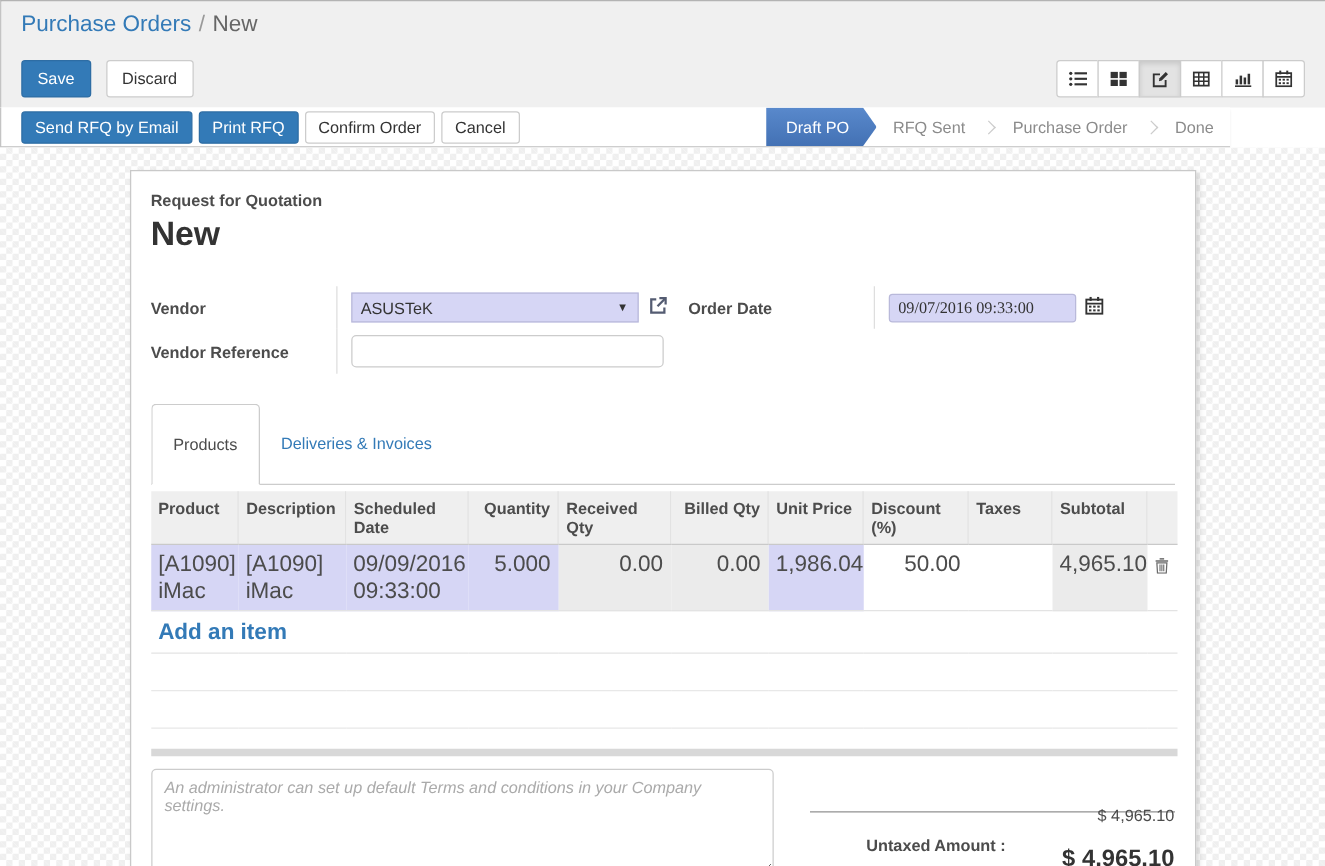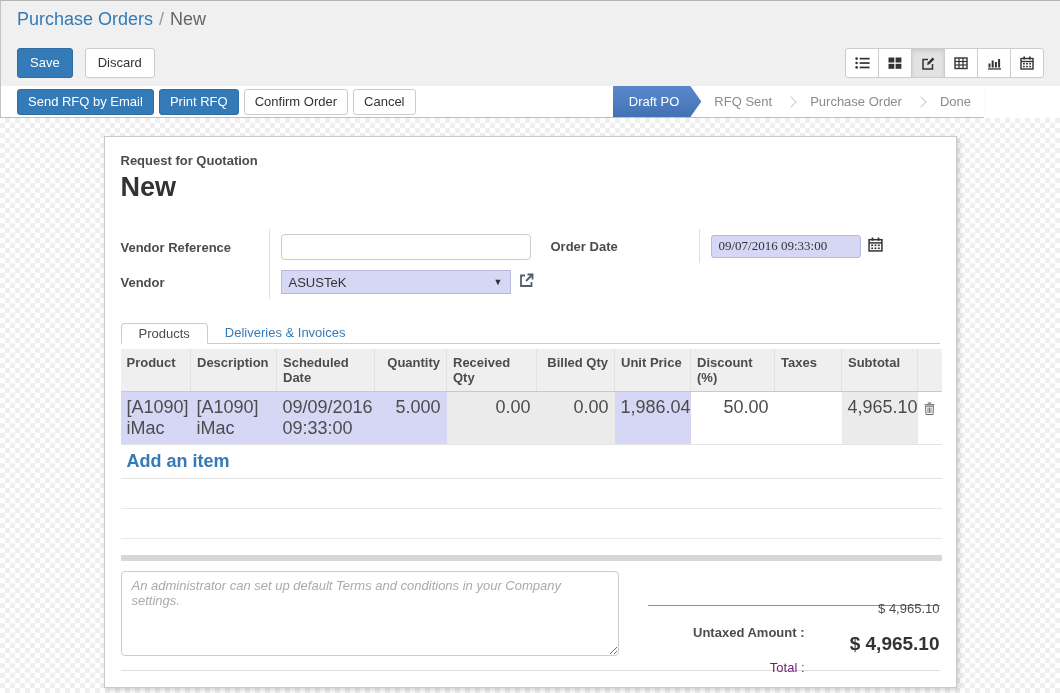--- a/index.html
+++ b/index.html
@@ -68,21 +68,21 @@
   .fake-select { width:230px; height:24px; background:#d6d6f5; border:1px solid #b9b9da;
     display:flex; align-items:center; padding:0 7px; cursor:pointer; color:#333; }
   .fake-select .caret { margin-left:auto; font-size:9px; color:#333; }
   .text-input { width:250px; height:26px; border:1px solid #ccc; border-radius:4px; padding:0 8px;
     font-family:"Liberation Sans",sans-serif; font-size:13px; color:#333; background:#fff; }
   .date-input { width:150px; height:23px; background:#d6d6f5; border:1px solid #b9b9da;
     border-radius:3px; padding:0 7px; font-family:Liberation Serif, serif; font-size:13px; color:#333; }
 
   
   .tabs { margin-top:24px; border-bottom:1px solid #ccc; display:flex; }
-  .tab { padding:2px 17px; font-size:13px; cursor:pointer; }
+  .tab { padding:24px 17px; font-size:13px; cursor:pointer; }
   .tab.active { background:#fff; border:1px solid #ccc; border-bottom:1px solid #fff;
     border-radius:4px 4px 0 0; margin-bottom:-1px; color:#4c4c4c; }
   .tab.inactive { color:#337ab7; }
 
   
   table.lines { width:821px; border-collapse:collapse; table-layout:fixed; margin-top:5px; }
   table.lines th { background:#efefef; font-weight:bold; color:#4c4c4c; text-align:left;
     padding:6px 6px; border-bottom:1px solid #c9c9c9; border-left:1px solid #e2e2e2; vertical-align:top; font-size:13px; }
   table.lines th:first-child { border-left:none; }
   table.lines td { padding:5px 6px; vertical-align:top; font-size:18px; color:#4c4c4c; }
@@ -214,40 +214,40 @@
 </div>
 
 <div class="content">
   <div class="sheet">
 
     <div class="sheet-subtitle">Request for Quotation</div>
     <div class="sheet-title">New</div>
 
     <div class="form-grid">
       <div class="fgroup-left">
-        <div class="frow frow-2">
-          <div class="flabel">Vendor Reference</div>
-          <div class="fvalue">
-            <input class="text-input" type="text" value="" style="">
-          </div>
-        </div>
         <div class="frow frow-1">
           <div class="flabel">Vendor</div>
           <div class="fvalue">
             <div class="fake-select">
               <span>ASUSTeK</span>
               <span class="caret">▼</span>
             </div>
             <span class="icon-btn">
               <span><svg width="17" height="17" viewBox="0 0 17 17">
                     <path d="M7 3.5 H3 V14 H13.5 V10" fill="none" stroke="#545c72" stroke-width="1.8"></path>
                     <path d="M9.5 2.5 H14.5 V7.5" fill="none" stroke="#545c72" stroke-width="1.8"></path>
                     <line x1="14" y1="3" x2="8" y2="9" stroke="#545c72" stroke-width="1.8"></line>
                   </svg></span>
             </span>
+          </div>
+        </div>
+        <div class="frow frow-2">
+          <div class="flabel">Vendor Reference</div>
+          <div class="fvalue">
+            <input class="text-input" type="text" value="" style="">
           </div>
         </div>
       </div>
       <div class="fgroup-right">
         <div class="frow frow-1">
           <div class="flabel">Order Date</div>
           <div class="fvalue">
             <input class="date-input" type="text" value="09/07/2016 09:33:00" style="">
             <span class="icon-btn">
               <span><svg width="15" height="15" viewBox="0 0 14 14">

